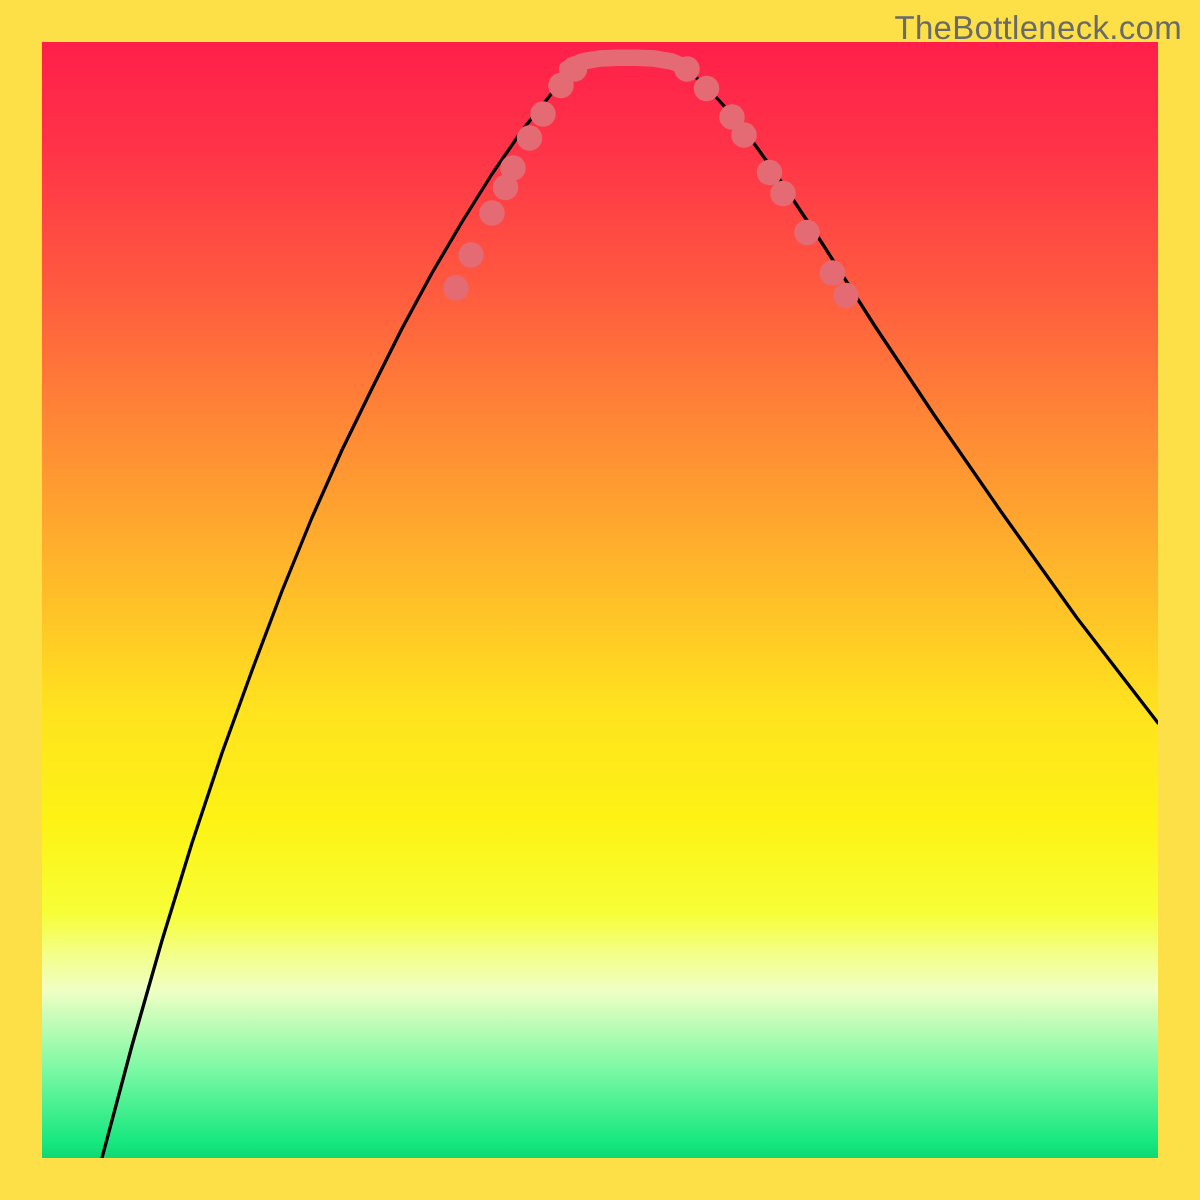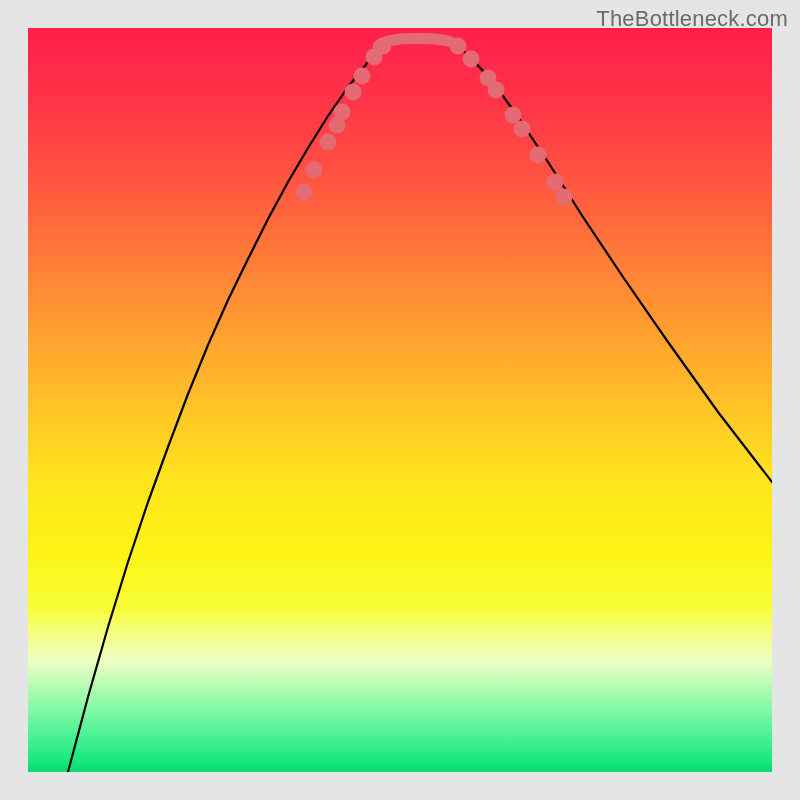--- a/index.html
+++ b/index.html
@@ -10,21 +10,21 @@
     overflow: hidden;
     background: #000;
     font-family: Arial, Helvetica, sans-serif;
   }
   .frame {
     position: absolute;
     left: 0;
     top: 0;
     width: 800px;
     height: 800px;
-    background: #e5e5e5;
+    background: #fde047;
   }
   .plot {
     position: absolute;
     left: 28px;
     top: 28px;
     width: 744px;
     height: 744px;
   }
   .gradient {
     position: absolute;

